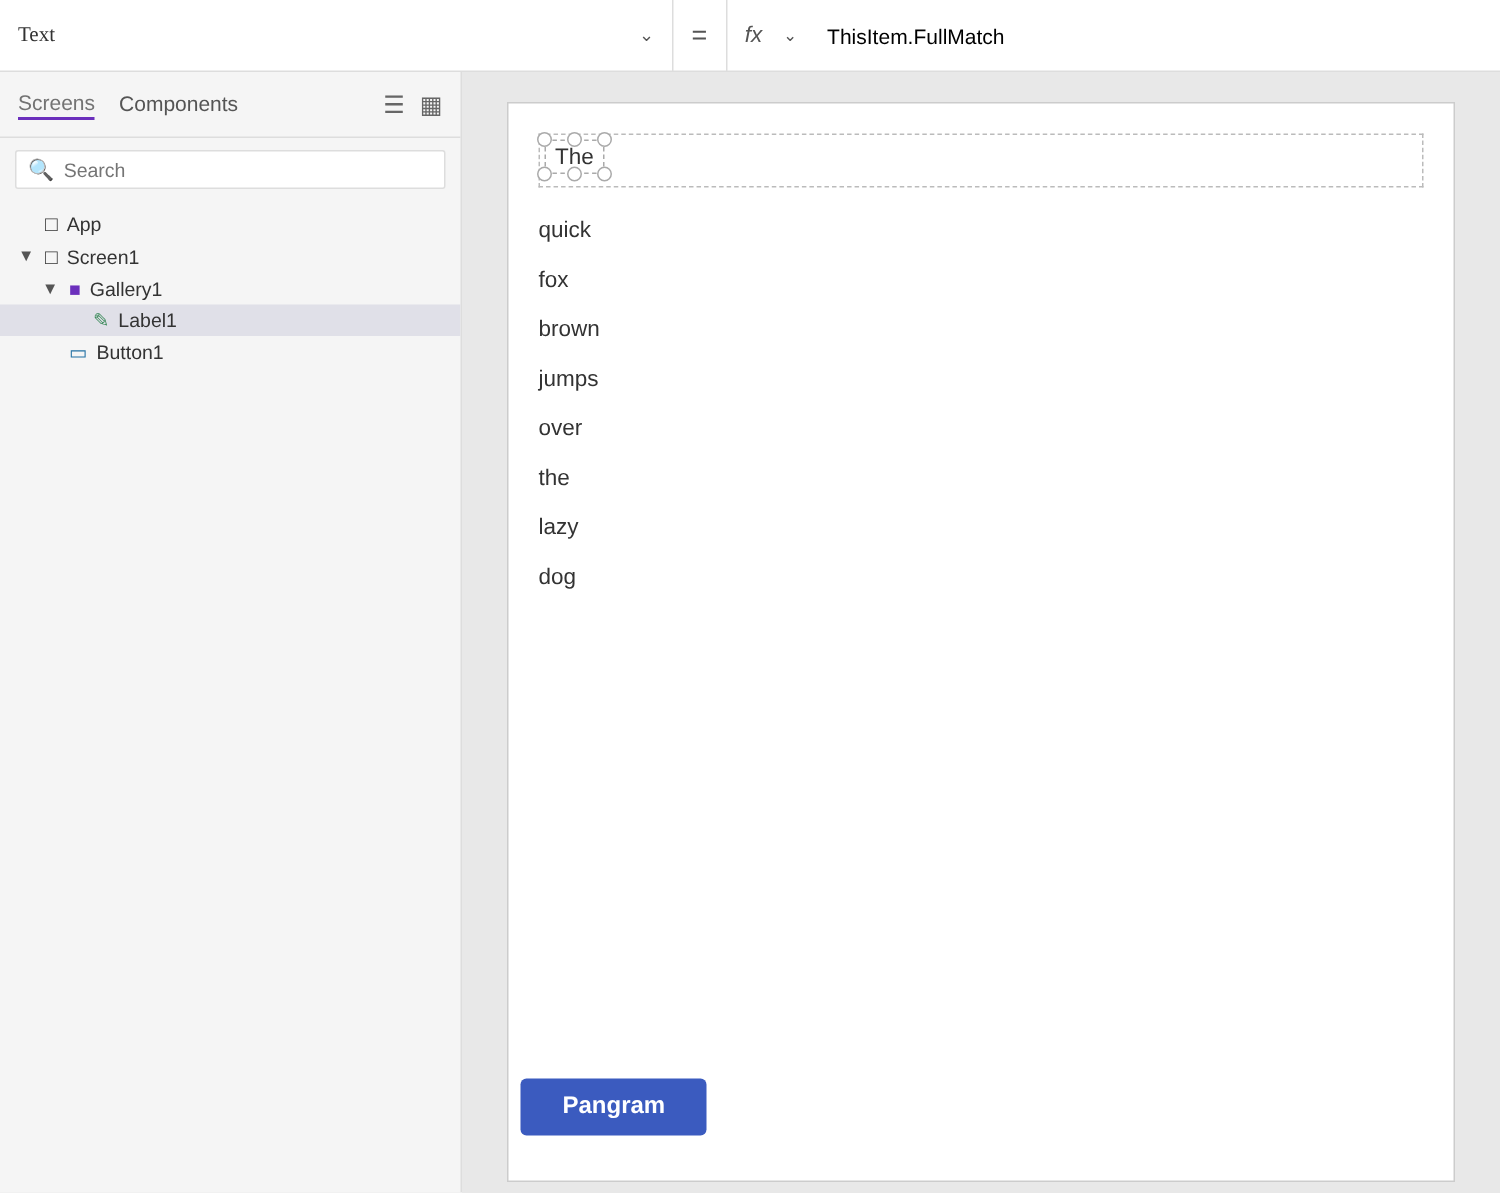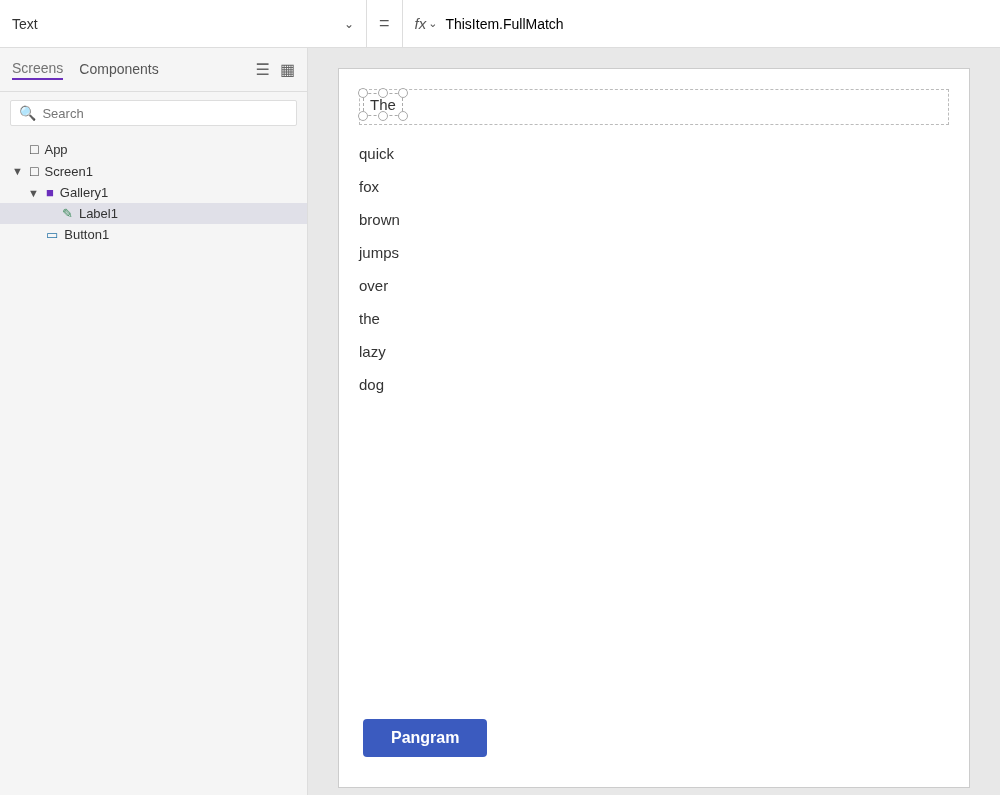--- a/index.html
+++ b/index.html
@@ -10,25 +10,26 @@
       display: flex;
       align-items: center;
       height: 48px;
       background: #fff;
       border-bottom: 1px solid #ddd;
       flex-shrink: 0;
     }
     .property-dropdown {
       display: flex;
       align-items: center;
-      width: 367px;
+      width: 449px;
       height: 48px;
       border-right: 1px solid #ddd;
       padding: 0 12px;
       gap: 1px;
+      font-family: Liberation Serif, serif;
     }
     .property-select {
       flex: 1;
       font-size: 14px;
       color: #333;
       background: transparent;
       border: none;
       outline: none;
     }
     .dropdown-arrow {
@@ -42,21 +43,21 @@
       border-right: 1px solid #ddd;
       height: 48px;
       display: flex;
       align-items: center;
     }
     .formula-bar {
       display: flex;
       align-items: center;
       flex: 1;
       padding: 0 12px;
-      gap: 2px;
+      gap: 14px;
     }
     .fx-icon {
       font-style: italic;
       color: #555;
       font-size: 15px;
     }
     .fx-chevron {
       color: #555;
       font-size: 11px;
       margin-right: 6px;
@@ -211,21 +212,21 @@
     .gallery-word {
       font-size: 15px;
       color: #333;
       padding: 8px 20px;
     }
 
     
     .pangram-button {
       position: absolute;
       bottom: 30px;
-      left: 24px;
+      left: 8px;
       background: #3b5bbf;
       color: #fff;
       border: none;
       border-radius: 4px;
       padding: 10px 28px;
       font-size: 16px;
       font-weight: 600;
       cursor: pointer;
     }
 

